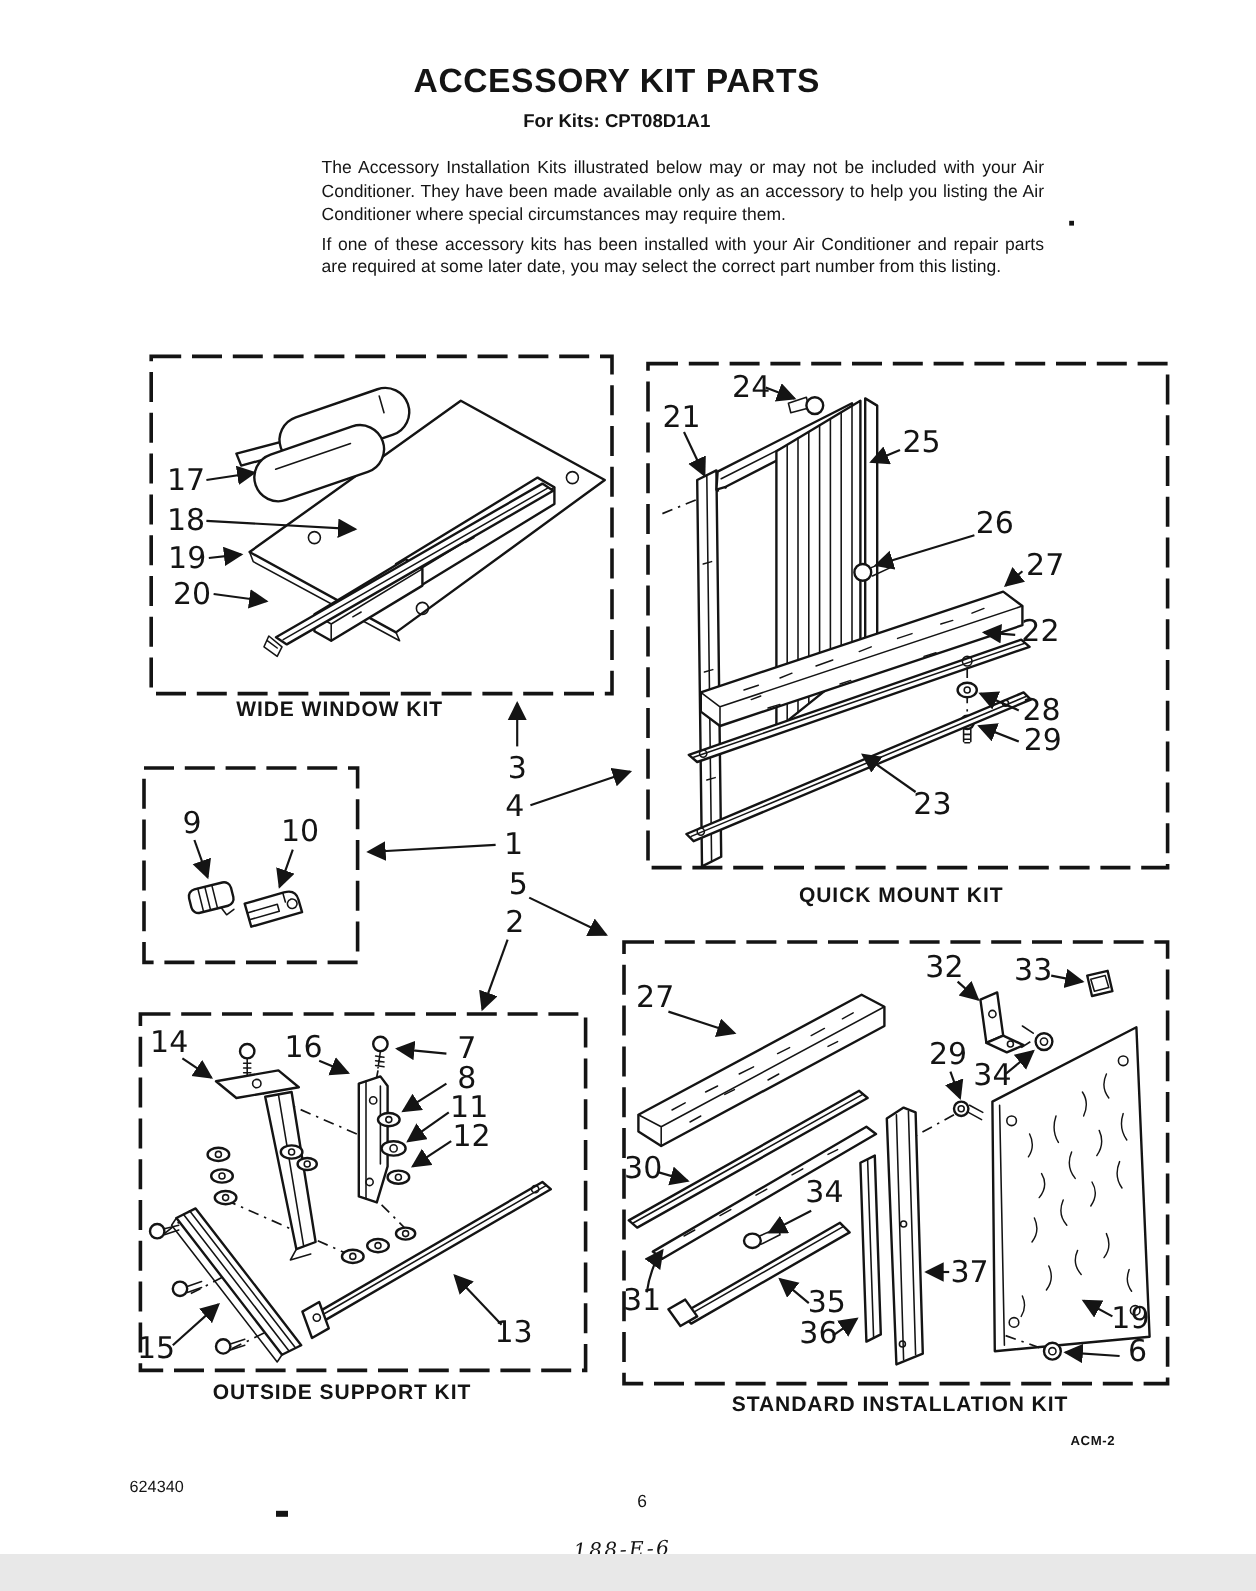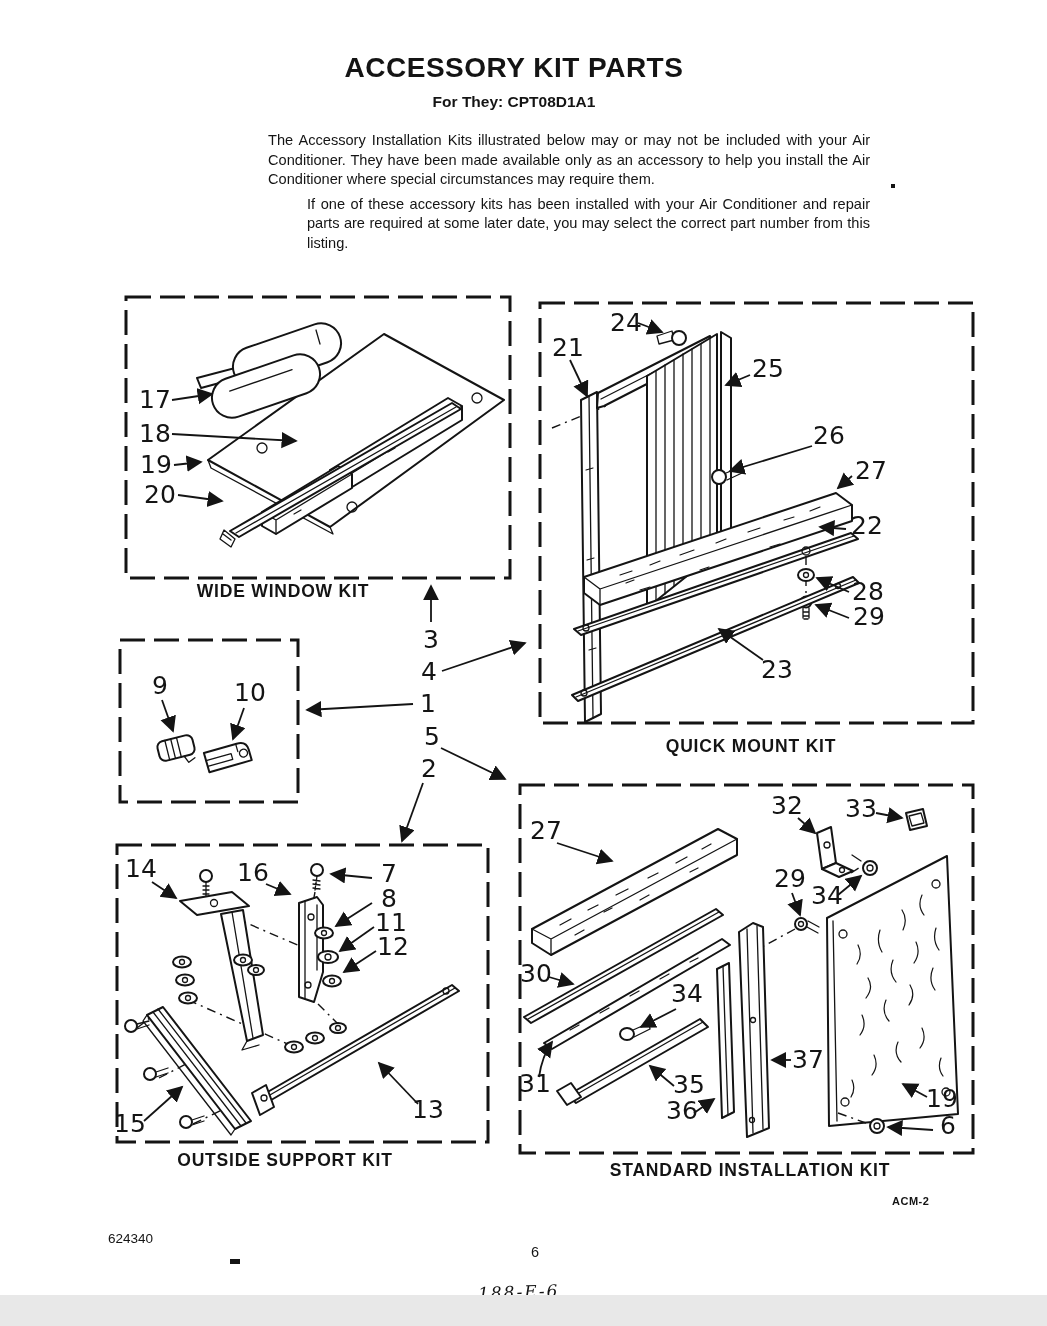--- a/index.html
+++ b/index.html
@@ -5,21 +5,21 @@
   html,body{margin:0;padding:0;background:#e8e8e8;}
   #page{position:relative;width:1047px;height:1295px;background:#ffffff;overflow:hidden;
         font-family:"Liberation Sans",sans-serif;color:#141414;}
   .abs{position:absolute;}
   #title{top:52px;left:514px;transform:translateX(-50%);font-size:28px;font-weight:bold;
          letter-spacing:0.5px;white-space:nowrap;}
   #model{top:93px;left:514px;transform:translateX(-50%);font-size:15.5px;font-weight:bold;
          white-space:nowrap;}
   #intro{top:131px;left:268px;width:602px;font-size:14.6px;line-height:19.6px;text-align:justify;}
   #intro p{margin:0;}
-  #intro p + p{margin-top:5px;margin-left:39px;}
+  #intro p + p{margin-top:5px;}
   svg text{user-select:none;}
   .pn{font-family:"DejaVu Sans",sans-serif;font-size:25px;fill:#141414;text-anchor:middle;}
   .kitname{font-family:"Liberation Sans",sans-serif;font-size:17.5px;font-weight:bold;
            letter-spacing:0.8px;fill:#141414;text-anchor:middle;}
   .box{stroke:#141414;stroke-width:3;fill:none;stroke-dasharray:25 9;}
   .ln{stroke:#141414;stroke-width:2;fill:none;stroke-linejoin:round;stroke-linecap:round;}
   .thin{stroke-width:1.3;}
   .wfill{fill:#ffffff;}
   .lead{stroke:#141414;stroke-width:1.8;fill:none;marker-end:url(#ah);}
   .dash{stroke:#141414;stroke-width:1.4;fill:none;stroke-dasharray:9 5 2 5;}
@@ -30,23 +30,23 @@
   #stamp{top:1282px;left:478px;font-size:17px;font-family:"DejaVu Serif",serif;
          font-style:italic;letter-spacing:2px;transform:rotate(-2deg);}
   .speck{background:#141414;}
 </style>
 </head>
 <body>
 
 <div id="page">
 
   <div class="abs" id="title">ACCESSORY KIT PARTS</div>
-  <div class="abs" id="model">For They: CPT08D1A1</div>
+  <div class="abs" id="model">For Kits: CPT08D1A1</div>
   <div class="abs" id="intro">
-    <p>The Accessory Installation Kits illustrated below may or may not be included with your Air Conditioner. They have been made available only as an accessory to help you install the Air Conditioner where special circumstances may require them.</p>
+    <p>The Accessory Installation Kits illustrated below may or may not be included with your Air Conditioner. They have been made available only as an accessory to help you listing the Air Conditioner where special circumstances may require them.</p>
     <p>If one of these accessory kits has been installed with your Air Conditioner and repair parts are required at some later date, you may select the correct part number from this listing.</p>
   </div>
 
   <svg class="abs" style="top:0;left:0" width="1047" height="1326" viewBox="0 0 1047 1326">
     <defs>
       <marker id="ah" markerWidth="10" markerHeight="10" refX="8" refY="4.5" orient="auto">
         <path d="M0,0 L9,4.5 L0,9 Z" fill="#141414"></path>
       </marker>
     </defs>
 

